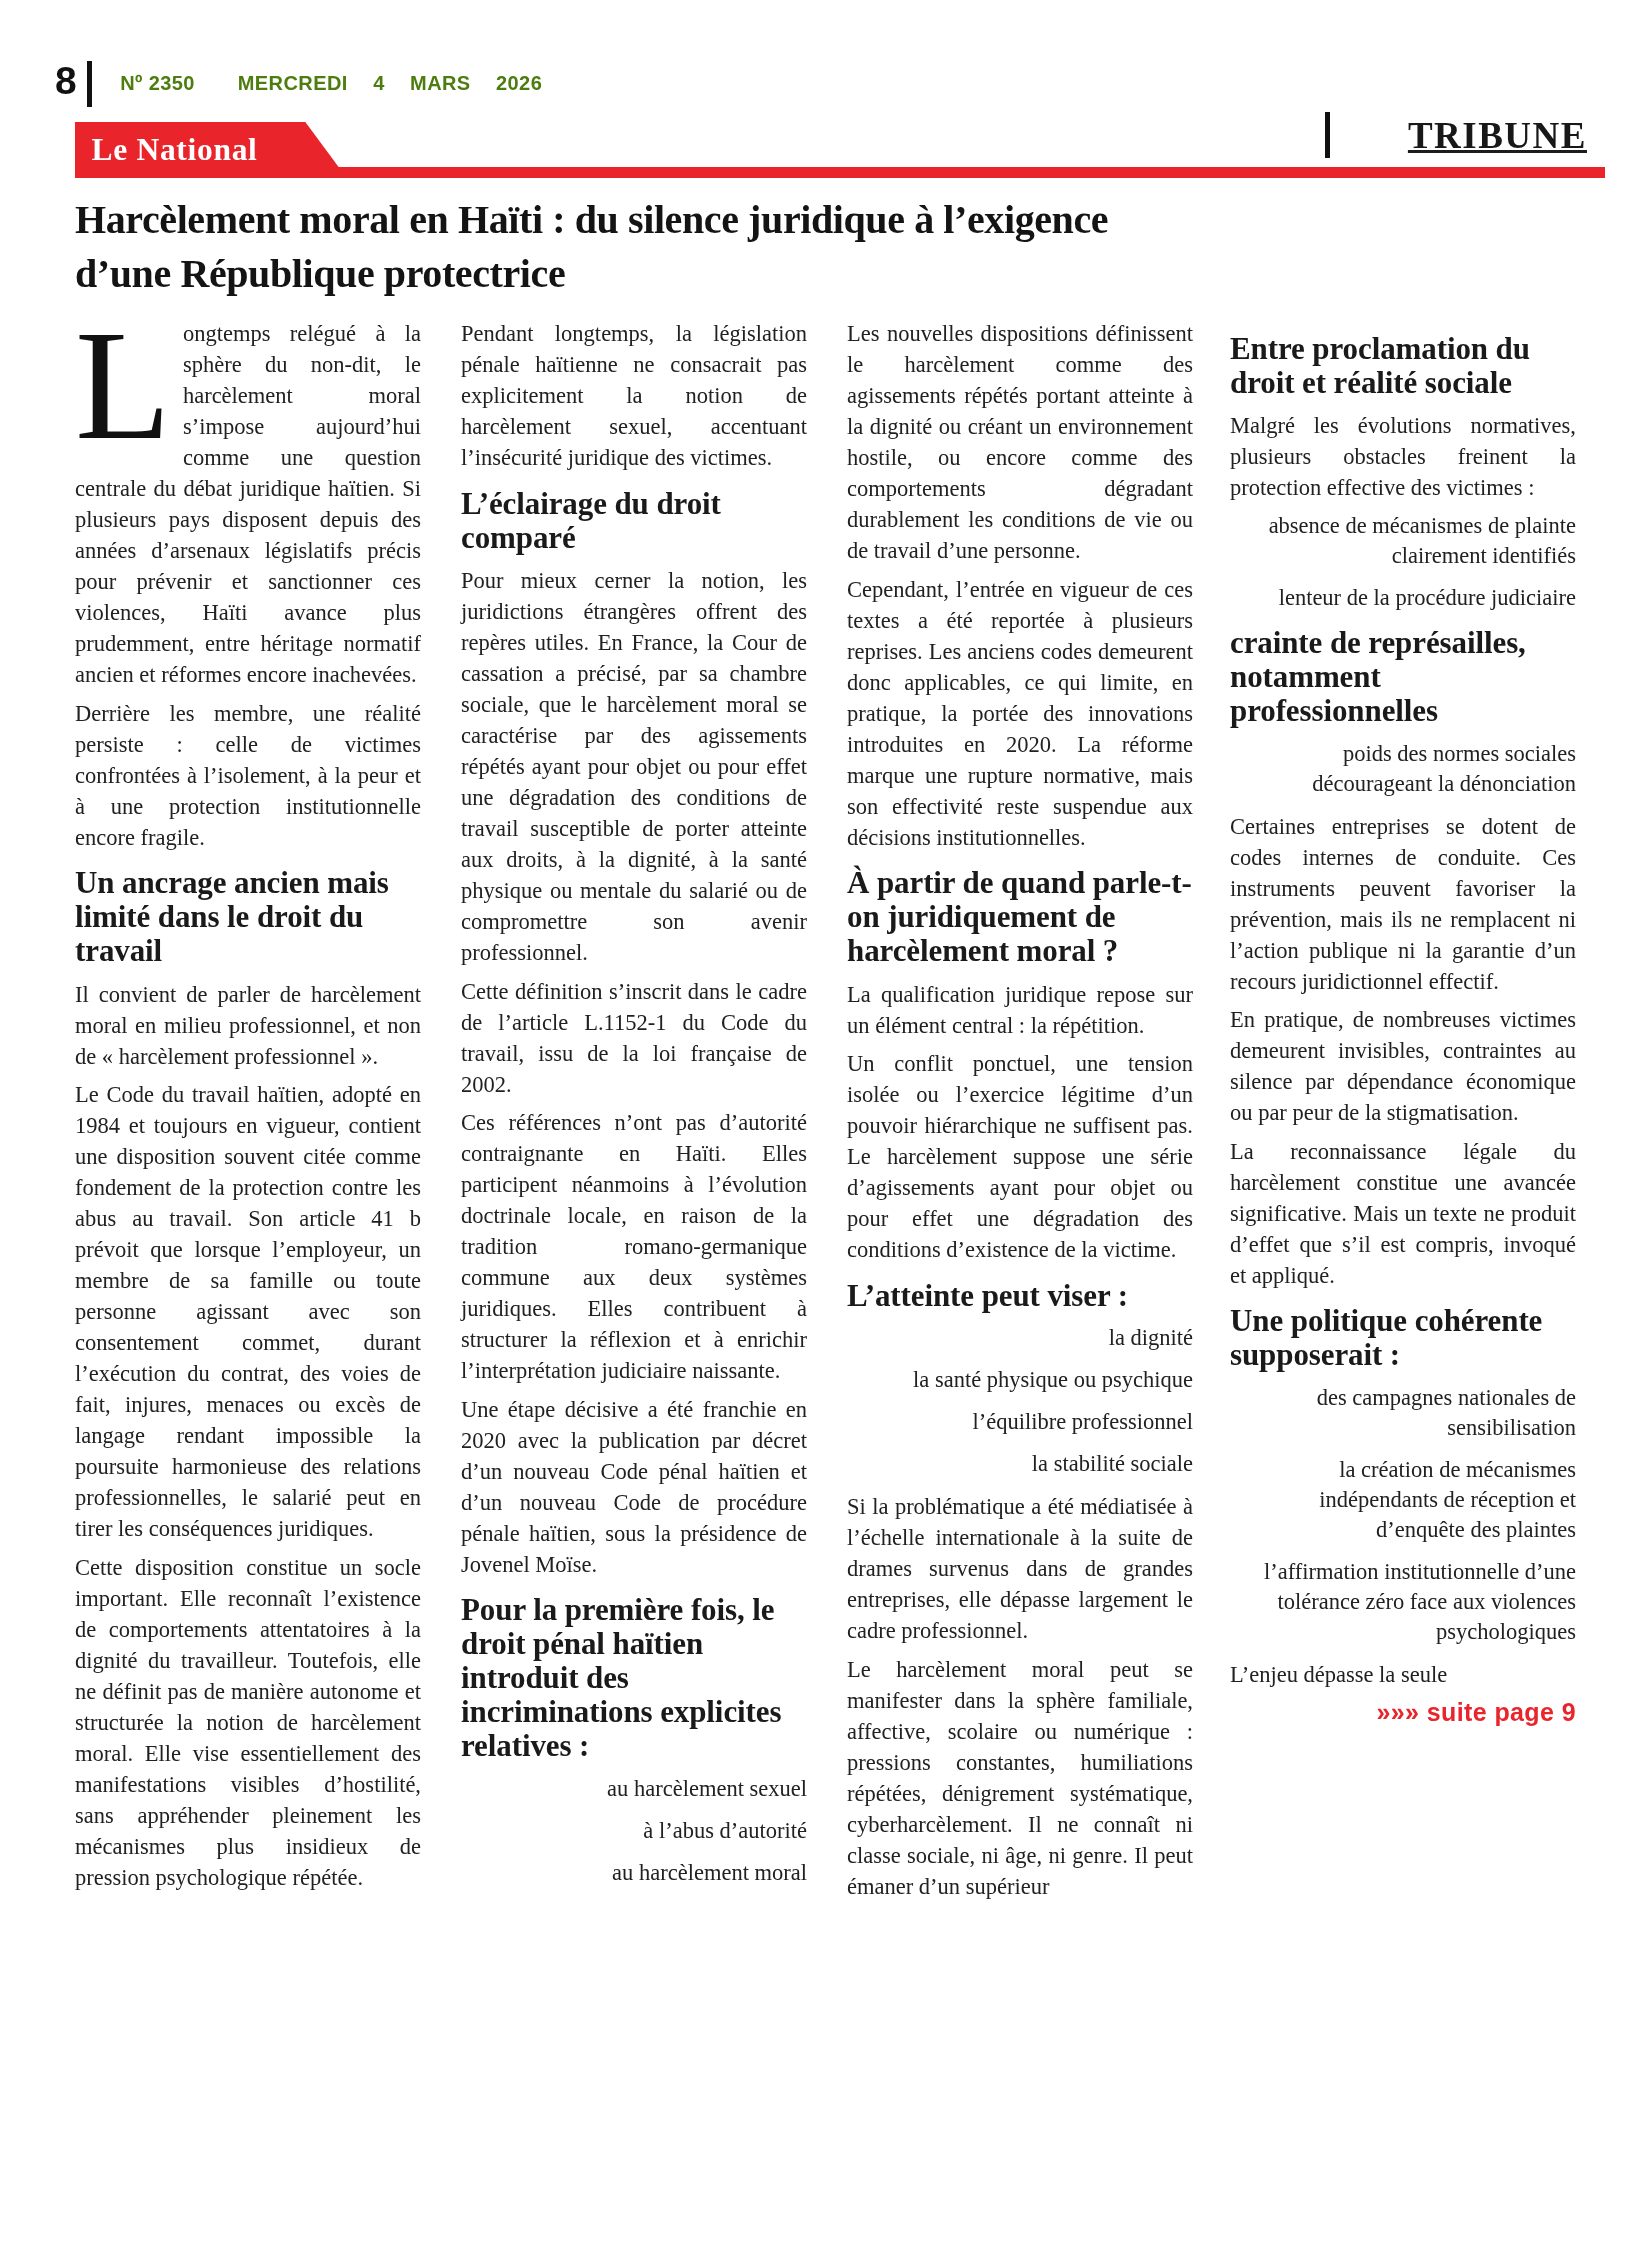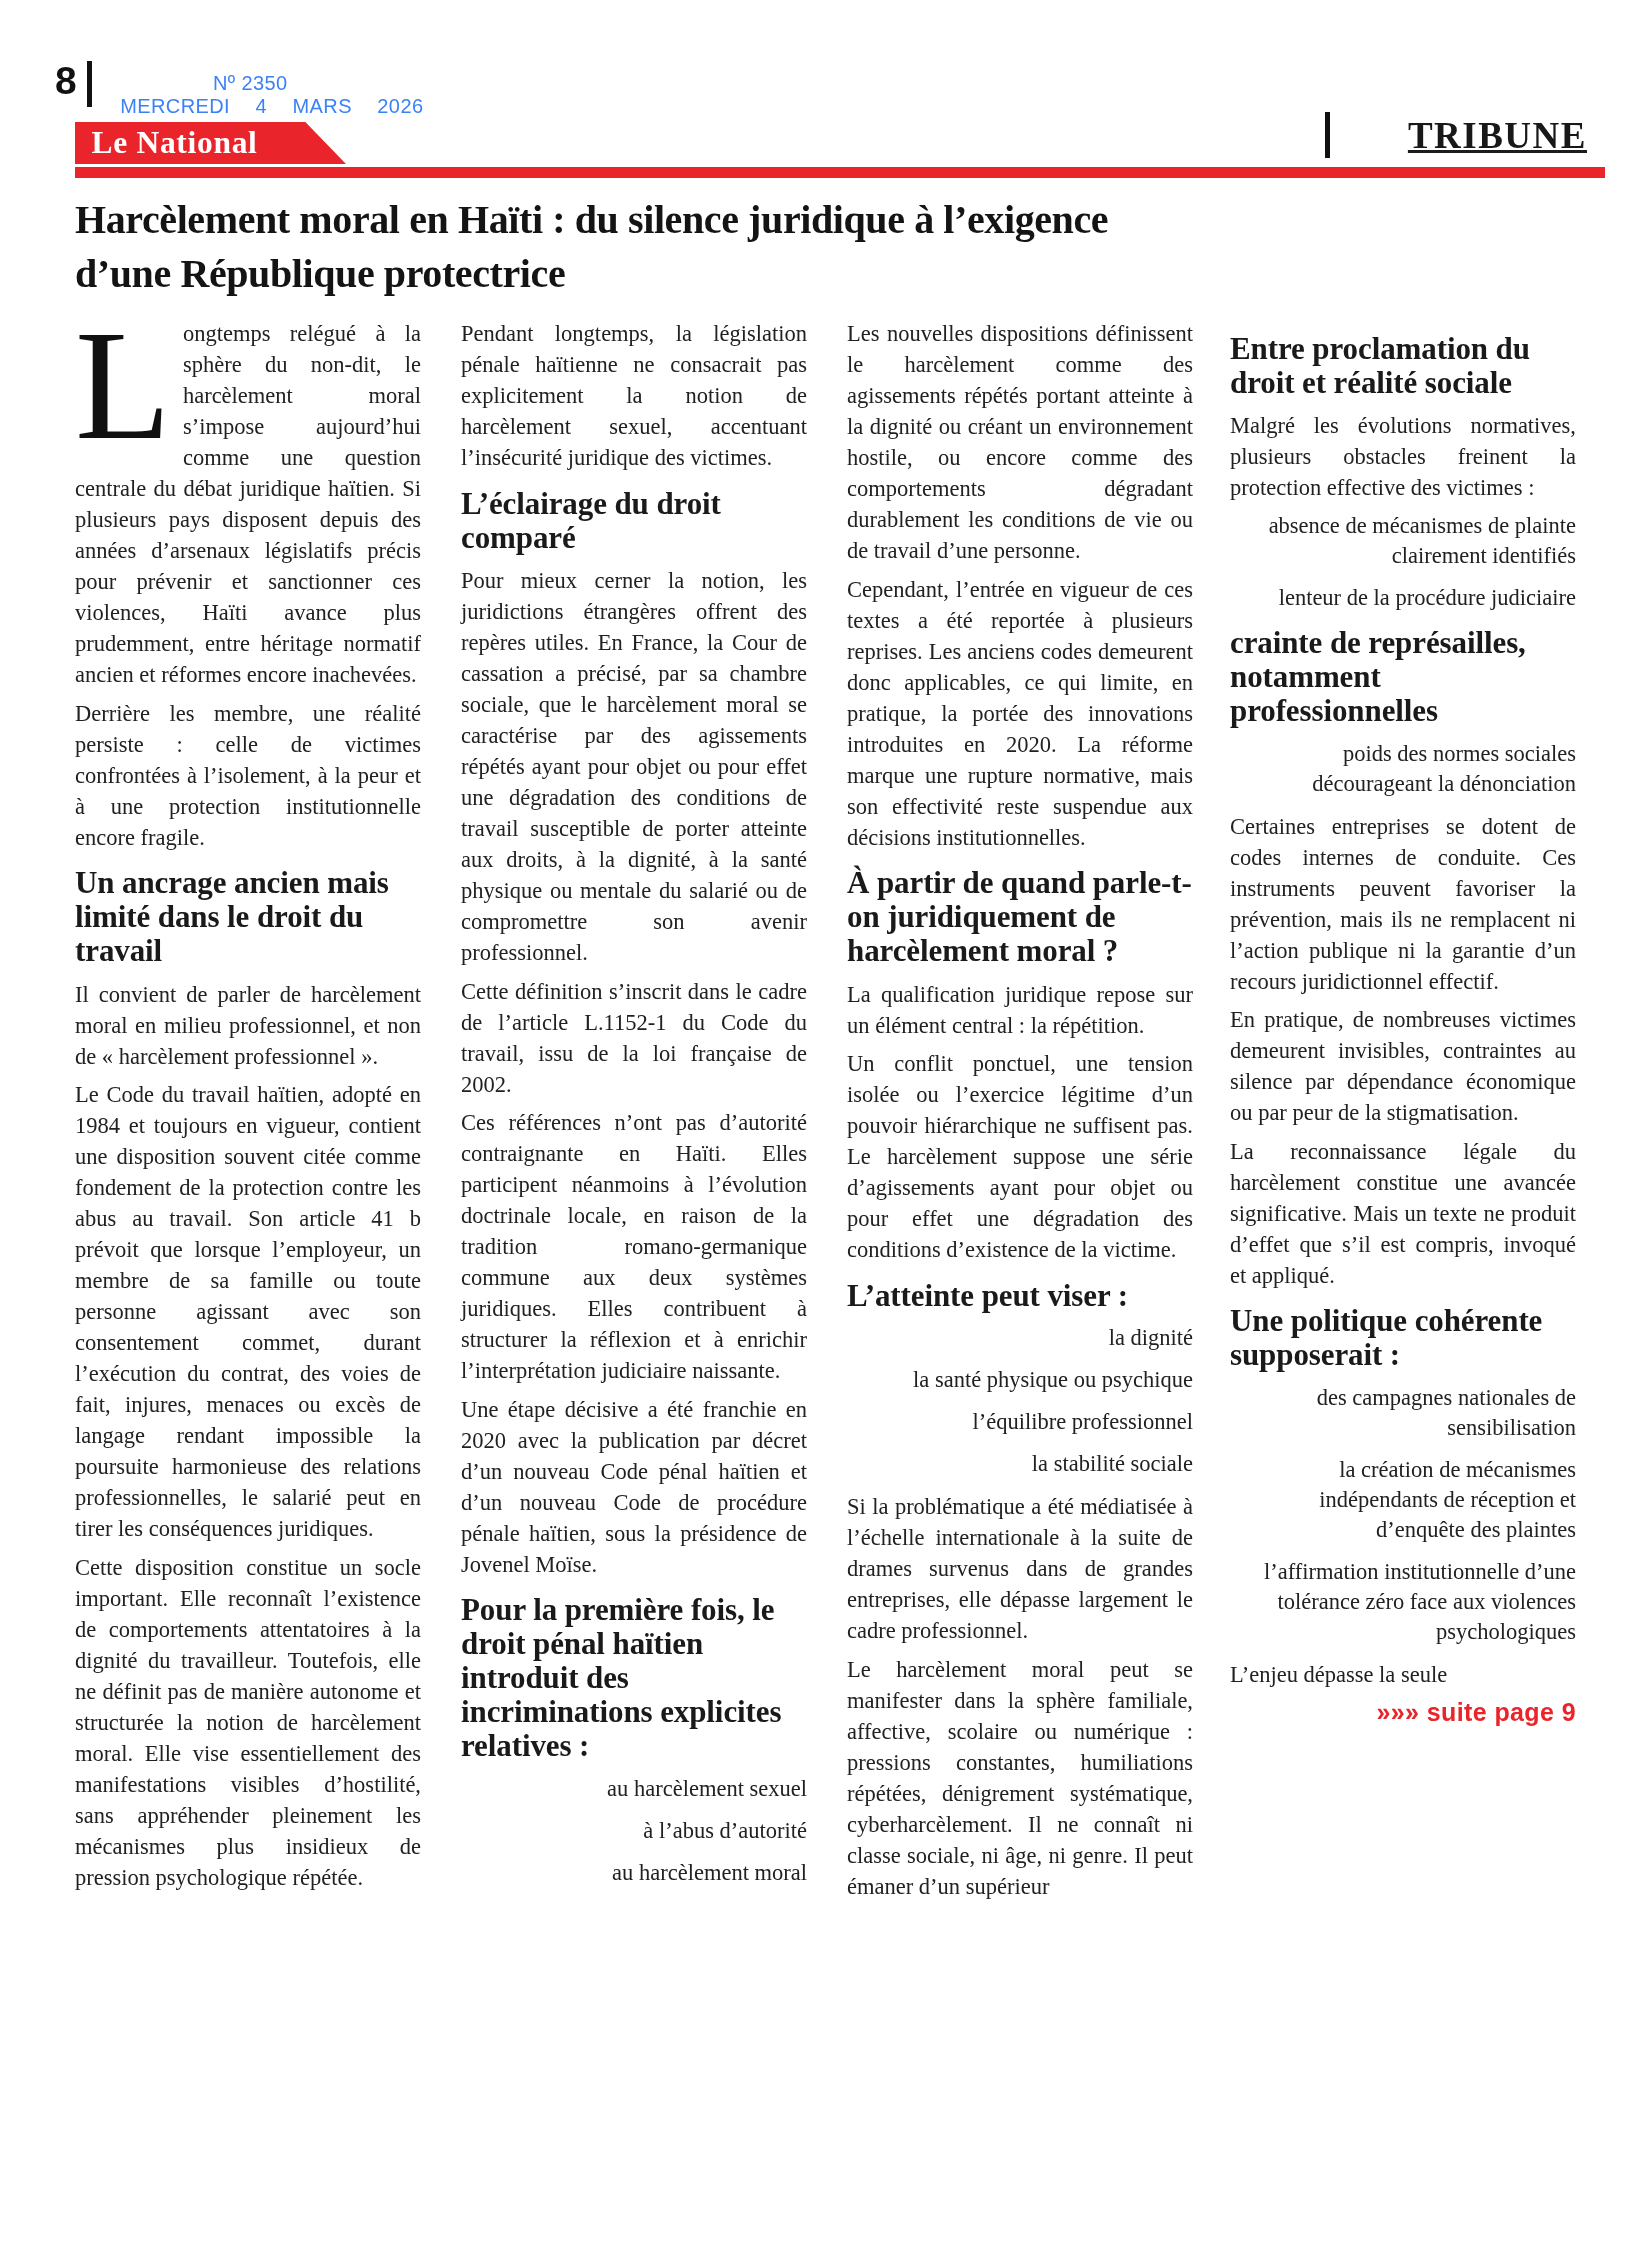--- a/index.html
+++ b/index.html
@@ -5,28 +5,28 @@
   html,body{margin:0;padding:0;}
   body{
     width:1650px;height:2250px;position:relative;background:#ffffff;
     font-family:"Liberation Serif", serif;color:#1c1c1c;
     -webkit-font-smoothing:antialiased;
   }
   
   .topline{position:absolute;left:55px;top:61px;display:flex;align-items:flex-start;}
   .pagenum{font-family:"Liberation Sans", sans-serif;font-weight:bold;font-size:39px;line-height:39px;color:#111;}
   .pagenum-bar{display:inline-block;width:4.5px;height:46px;background:#111;margin:0 0 0 10.5px;}
-  .issue-line{display:flex;align-items:center;margin:10.5px 0 0 28.5px;font-family:"Liberation Sans", sans-serif;font-weight:normal;font-size:20px;color:#3b82f6;letter-spacing:0.4px;flex-direction:column;}
+  .issue-line{display:flex;align-items:center;margin:10.5px 0 0 28.5px;font-family:"Liberation Sans", sans-serif;font-weight:bold;font-size:20px;color:#4d7c0f;letter-spacing:0.4px;}
   .issue-no{margin-right:43px;}
   .issue-date{word-spacing:19.5px;}
   .section-mark{position:absolute;top:112px;right:63px;display:flex;align-items:center;text-decoration:underline;}
   .section-bar{display:inline-block;width:5.2px;height:46px;background:#111;margin-right:78px;}
   .section-title{font-family:"Liberation Serif", serif;font-weight:bold;font-size:37px;letter-spacing:1.5px;color:#181818;}
   .banner-flag{
-    position:absolute;left:75px;top:122px;width:271px;height:42px;
+    position:absolute;left:75px;top:122px;width:271px;height:55px;
     clip-path:polygon(0 0, 85% 0, 100% 100%, 0 100%);
     display:flex;align-items:center;padding-left:16.5px;box-sizing:border-box;
   }
   .banner-flag span{color:#fff;font-family:"Liberation Serif", serif;font-weight:bold;font-size:31.5px;letter-spacing:0.7px;}
   .banner-strip{position:absolute;left:75px;top:167px;width:1530px;height:10.5px;}
   
   .headline{position:absolute;left:75px;top:193px;width:1510px;margin:0;
     font-family:"Liberation Serif", serif;font-weight:bold;color:#141414;
     font-size:40px;line-height:54px;letter-spacing:-0.4px;}
   

